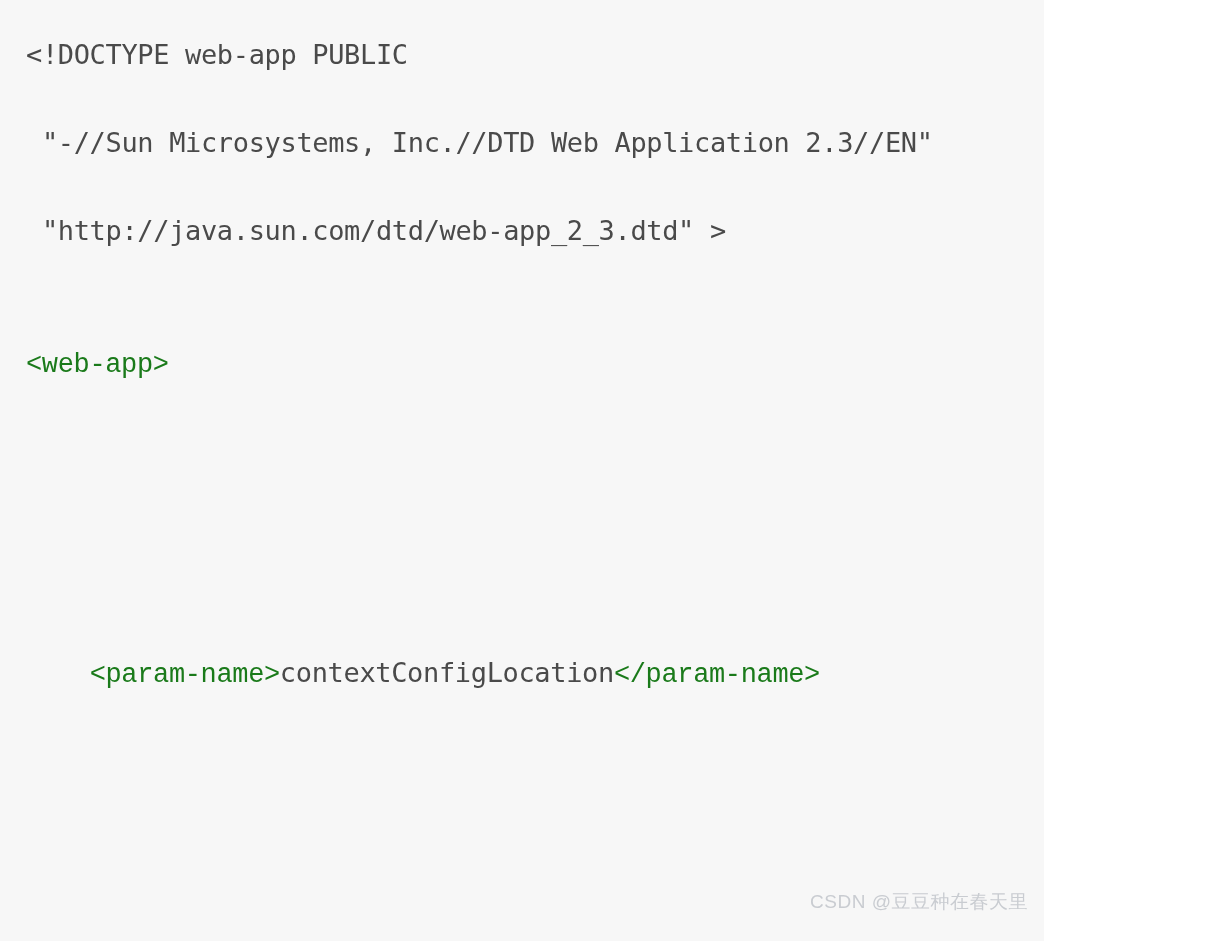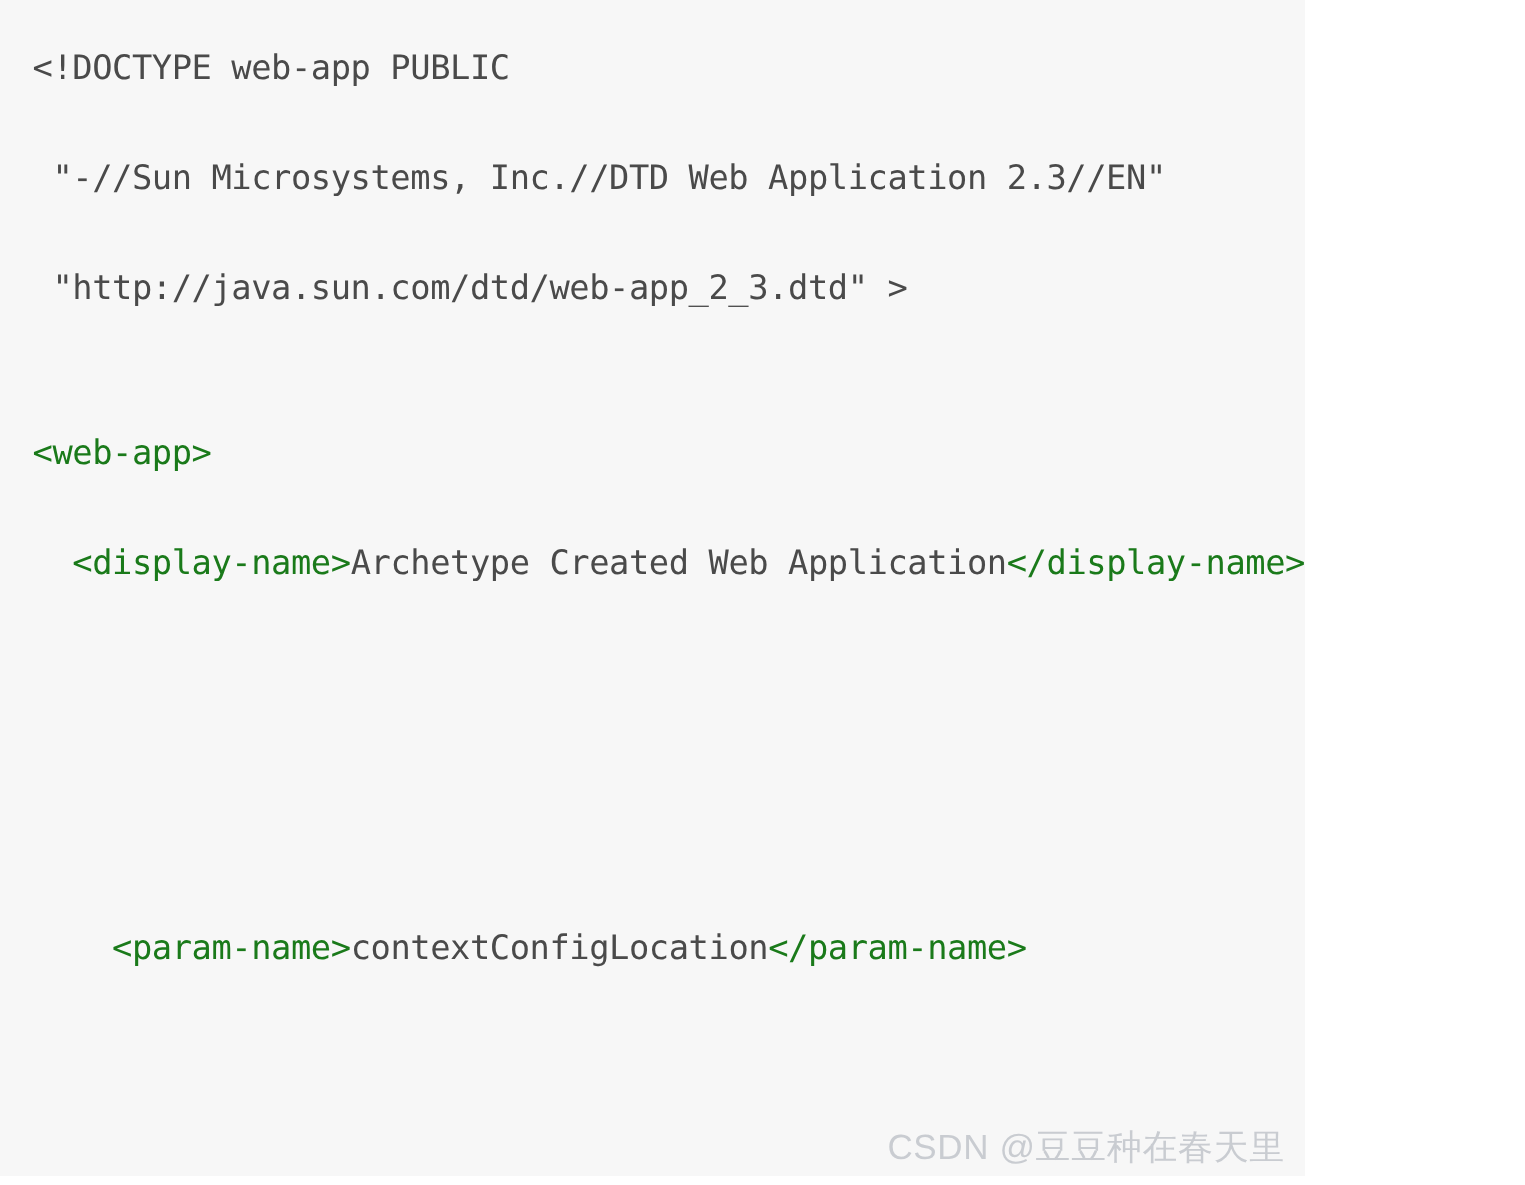--- a/index.html
+++ b/index.html
@@ -43,37 +43,37 @@
     color: #4a4a4a;
     -webkit-font-smoothing: antialiased;
   }
 
   .code-line {
     display: block;
     min-height: 44px;
   }
 
   
-  .tok-tag     { color: #1a7a1a; }
+  .tok-tag     { color: #1a7a1a; font-family: Liberation Mono, monospace; }
   .tok-text    { color: #4a4a4a; }
   .tok-comment { color: #b0600f; }
   .tok-doctype { color: #4a4a4a; }
 
   .blank-line {
     display: block;
     height: 44px;
   }
 
   
   .watermark {
     position: absolute;
     right: 16px;
-    bottom: 6px;
+    bottom: 22px;
     font-family: "Liberation Sans", "DejaVu Sans", sans-serif;
-    font-size: 28px;
+    font-size: 19px;
     line-height: 34px;
     color: #c9ccd1;
     white-space: nowrap;
     letter-spacing: 0.5px;
     user-select: none;
   }
 
   .bottom-strip {
     position: absolute;
     left: 0;
@@ -85,21 +85,20 @@
 </style>
 </head>
 <body>
 
 <div class="code-card">
   <pre class="code-block" id="code-block"><span class="code-line"><span class="tok-doctype">&lt;!DOCTYPE web-app PUBLIC</span></span>
 <span class="code-line"><span> </span><span class="tok-doctype">"-//Sun Microsystems, Inc.//DTD Web Application 2.3//EN"</span></span>
 <span class="code-line"><span> </span><span class="tok-doctype">"http://java.sun.com/dtd/web-app_2_3.dtd" &gt;</span></span>
 <span class="blank-line">
 </span><span class="code-line"><span class="tok-tag">&lt;web-app&gt;</span></span>
-<span class="code-line"><span>  </span><span class="tok-tag">&lt;display-name&gt;</span><span class="tok-text">Archetype Created Web Application</span><span class="tok-tag">&lt;/display-name&gt;</span></span>
 <span class="blank-line">
 </span><span class="blank-line">
 </span>
 <span class="code-line"><span>  </span></span>
 <span class="code-line"><span>    </span><span class="tok-tag">&lt;param-name&gt;</span><span class="tok-text">contextConfigLocation</span><span class="tok-tag">&lt;/param-name&gt;</span></span>
 
 
 
 
 

